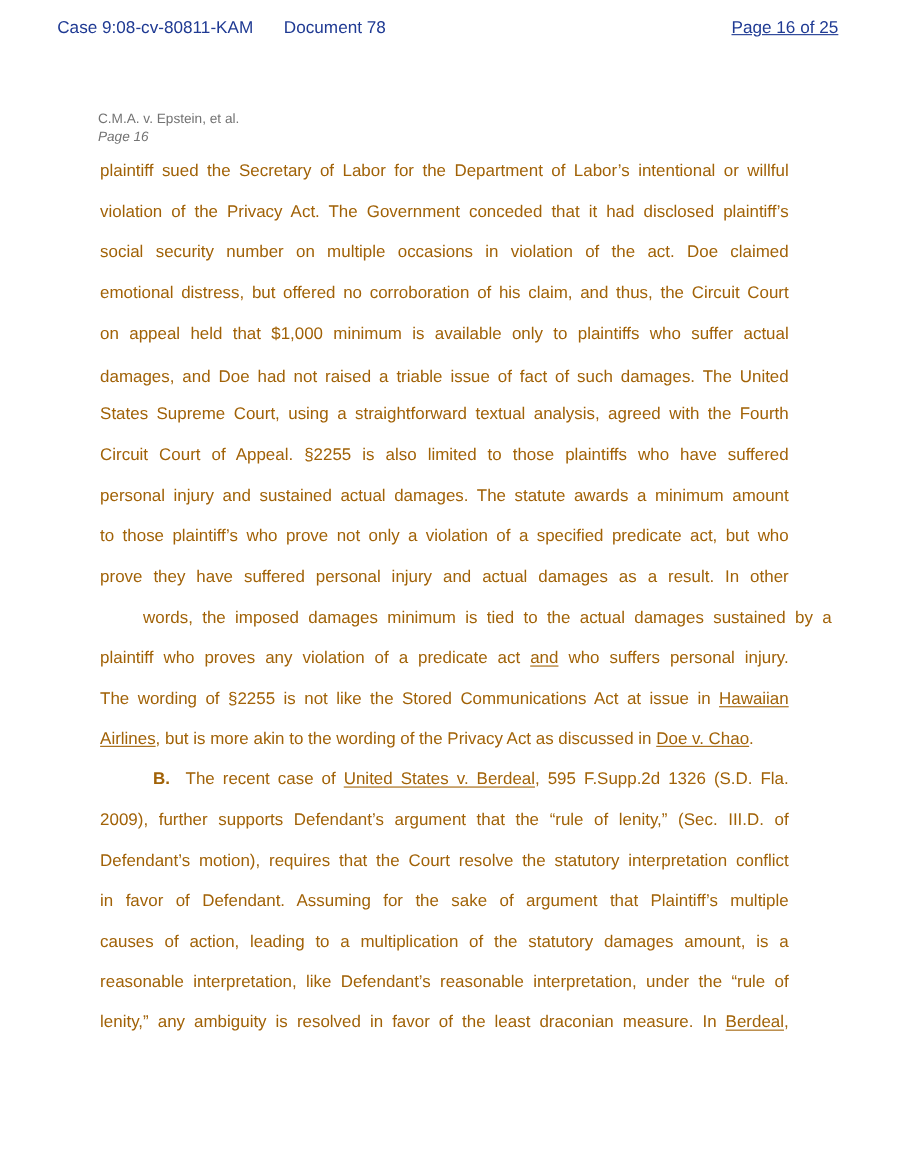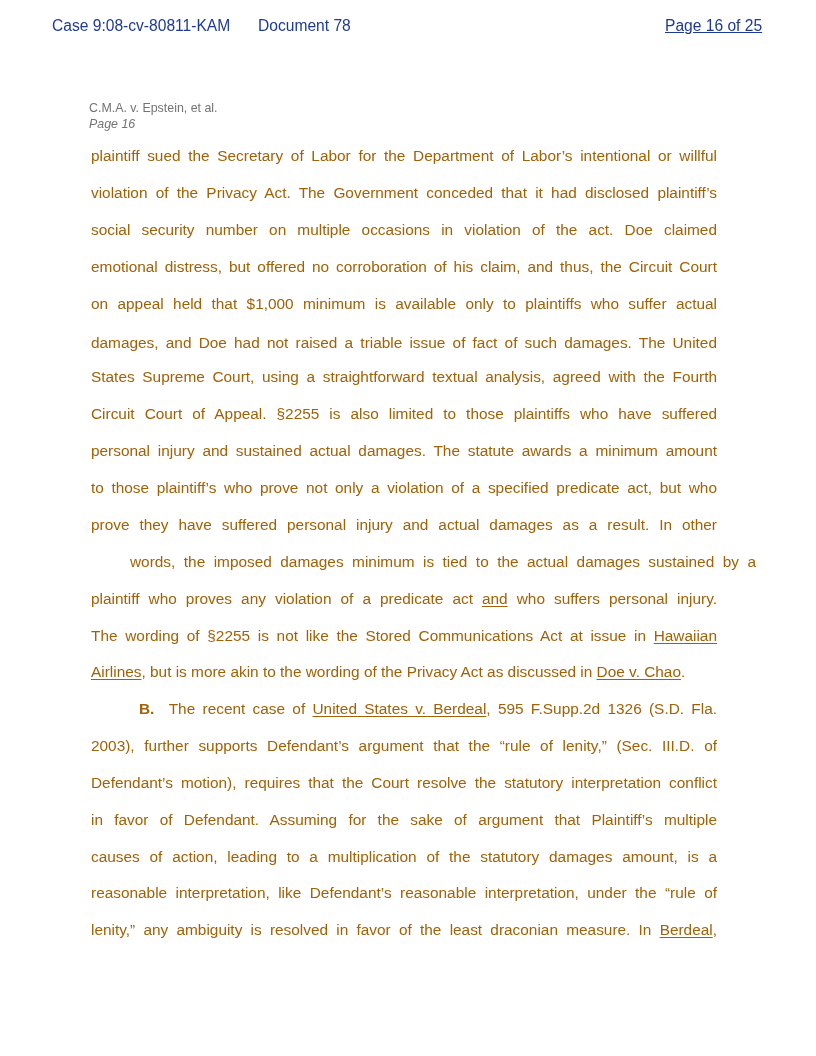--- a/index.html
+++ b/index.html
@@ -80,19 +80,19 @@
   <div class="line just" style="top:367px;"><span>States Supreme Court, using a straightforward textual analysis, agreed with the Fourth</span></div>
   <div class="line just" style="top:404px;"><span>Circuit Court of Appeal.  §2255 is also limited to those plaintiffs who have suffered</span></div>
   <div class="line just" style="top:441px;"><span>personal injury and sustained actual damages.  The statute awards a minimum amount</span></div>
   <div class="line just" style="top:478px;"><span>to those plaintiff’s who prove not only a violation of a specified predicate act, but who</span></div>
   <div class="line just" style="top:515px;"><span>prove they have suffered personal injury and actual damages as a result.  In other</span></div>
   <div class="line just" style="top:552px;margin-left:39px;"><span>words, the imposed damages minimum is tied to the actual damages sustained by a</span></div>
   <div class="line just" style="top:589px;"><span>plaintiff who proves any violation of a predicate act </span><span class="u">and</span><span> who suffers personal injury.</span></div>
   <div class="line just" style="top:626px;"><span>The wording of §2255 is not like the Stored Communications Act at issue in </span><span class="u">Hawaiian</span></div>
   <div class="line" style="top:662px;"><span class="u">Airlines</span><span>, but is more akin to the wording of the Privacy Act as discussed in </span><span class="u">Doe v. Chao</span><span>.</span></div>
   <div class="line just" style="top:699px; left:139px; width:578px;"><span class="b">B.</span><span style="white-space:pre;">  The recent case of </span><span class="u">United States v. Berdeal</span><span>, 595 F.Supp.2d 1326 (S.D. Fla.</span></div>
-  <div class="line just" style="top:736px;"><span>2003), further supports Defendant’s argument that the “rule of lenity,” (Sec. III.D. of</span></div>
+  <div class="line just" style="top:736px;"><span>2009), further supports Defendant’s argument that the “rule of lenity,” (Sec. III.D. of</span></div>
   <div class="line just" style="top:773px;"><span>Defendant’s motion), requires that the Court resolve the statutory interpretation conflict</span></div>
   <div class="line just" style="top:810px;"><span>in favor of Defendant.  Assuming for the sake of argument that Plaintiff’s multiple</span></div>
   <div class="line just" style="top:847px;"><span>causes of action, leading to a multiplication of the statutory damages amount, is a</span></div>
   <div class="line just" style="top:883px;"><span>reasonable interpretation, like Defendant’s reasonable interpretation, under the “rule of</span></div>
   <div class="line just" style="top:920px;"><span>lenity,” any ambiguity is resolved in favor of the least draconian measure.  In </span><span class="u">Berdeal</span><span>,</span></div>
 </div>
 
 </body></html>

